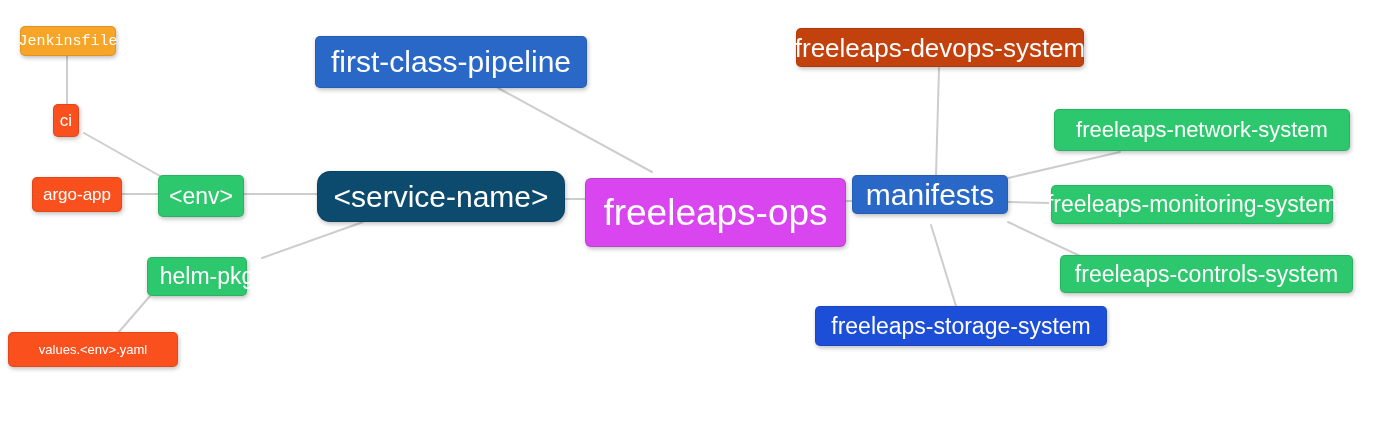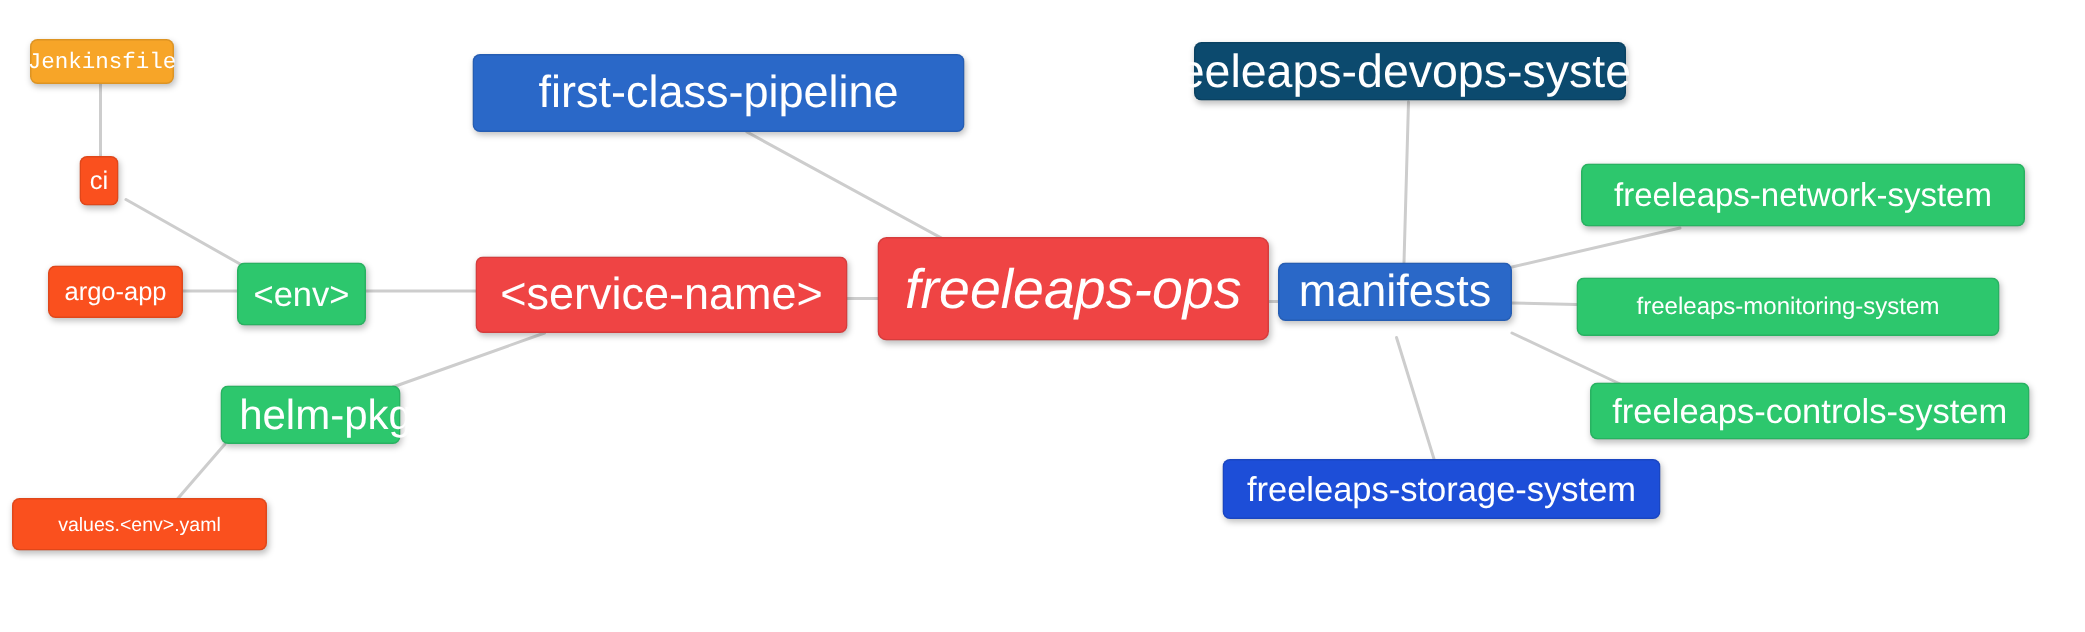--- a/index.html
+++ b/index.html
@@ -64,25 +64,25 @@
     <line x1="1008" y1="178" x2="1120" y2="152"></line>
     <line x1="1008" y1="202" x2="1051" y2="203"></line>
     <line x1="1008" y1="222" x2="1080" y2="256"></line>
     <line x1="931" y1="225" x2="956" y2="306"></line>
   </svg>
 
   <div class="node" style="left: 20px; top: 26px; width: 96px; height: 30px; font-size: 15px; background-color: rgb(247, 165, 40); font-family: Liberation Mono, monospace;">Jenkinsfile</div>
   <div class="node" style="left: 53px; top: 104px; width: 26px; height: 33px; font-size: 17px; background-color: rgb(250, 80, 30);">ci</div>
   <div class="node" style="left: 32px; top: 177px; width: 90px; height: 35px; font-size: 17px; background-color: rgb(250, 80, 30);">argo-app</div>
   <div class="node" style="left: 158px; top: 175px; width: 86px; height: 42px; font-size: 23px; background-color: rgb(45, 199, 109); text-align: right;">&lt;env&gt;</div>
-  <div class="node" style="left: 147px; top: 257px; width: 120px; height: 39px; font-size: 28px; background-color: rgb(45, 199, 109); padding-left: 20px;">helm-pkg</div>
+  <div class="node" style="left: 147px; top: 257px; width: 100px; height: 39px; font-size: 23px; background-color: rgb(45, 199, 109); padding-left: 20px;">helm-pkg</div>
   <div class="node" style="left: 8px; top: 332px; width: 170px; height: 35px; font-size: 13px; background-color: rgb(250, 80, 30); text-align: center;">values.&lt;env&gt;.yaml</div>
-  <div class="node" style="left: 315px; top: 36px; width: 328px; height: 52px; font-size: 30px; background-color: rgb(42, 104, 200);">first-class-pipeline</div>
-  <div class="node" style="left: 317px; top: 171px; width: 248px; height: 51px; font-size: 30px; background-color: #ef4444;">&lt;service-name&gt;</div>
-  <div class="node lv-root" style="left: 585px; top: 158px; width: 261px; height: 69px; font-size: 37px; background-color: #ef4444; font-style: italic;">freeleaps-ops</div>
+  <div class="node" style="left: 315px; top: 36px; width: 272px; height: 52px; font-size: 30px; background-color: rgb(42, 104, 200);">first-class-pipeline</div>
+  <div class="node" style="left: 317px; top: 171px; width: 248px; height: 51px; font-size: 30px; background-color: #0c4a6e; border-radius: 13px;">&lt;service-name&gt;</div>
+  <div class="node lv-root" style="left: 585px; top: 178px; width: 261px; height: 69px; font-size: 37px; background-color: #d946ef;">freeleaps-ops</div>
   <div class="node" style="left: 852px; top: 175px; width: 156px; height: 39px; font-size: 30px; background-color: rgb(42, 104, 200);">manifests</div>
-  <div class="node" style="left: 796px; top: 28px; width: 288px; height: 39px; font-size: 31px; background-color: #0c4a6e;">freeleaps-devops-system</div>
+  <div class="node" style="left: 796px; top: 28px; width: 288px; height: 39px; font-size: 26px; background-color: #c2410c;">freeleaps-devops-system</div>
   <div class="node" style="left: 1054px; top: 109px; width: 296px; height: 42px; font-size: 22px; background-color: rgb(45, 199, 109);">freeleaps-network-system</div>
-  <div class="node" style="left: 1051px; top: 185px; width: 282px; height: 39px; font-size: 16px; background-color: rgb(45, 199, 109);">freeleaps-monitoring-system</div>
+  <div class="node" style="left: 1051px; top: 185px; width: 282px; height: 39px; font-size: 23px; background-color: rgb(45, 199, 109);">freeleaps-monitoring-system</div>
   <div class="node" style="left: 1060px; top: 255px; width: 293px; height: 38px; font-size: 23px; background-color: rgb(45, 199, 109);">freeleaps-controls-system</div>
   <div class="node" style="left: 815px; top: 306px; width: 292px; height: 40px; font-size: 23px; background-color: #1d4ed8;">freeleaps-storage-system</div>
 
 </div>
 
 </body></html>

